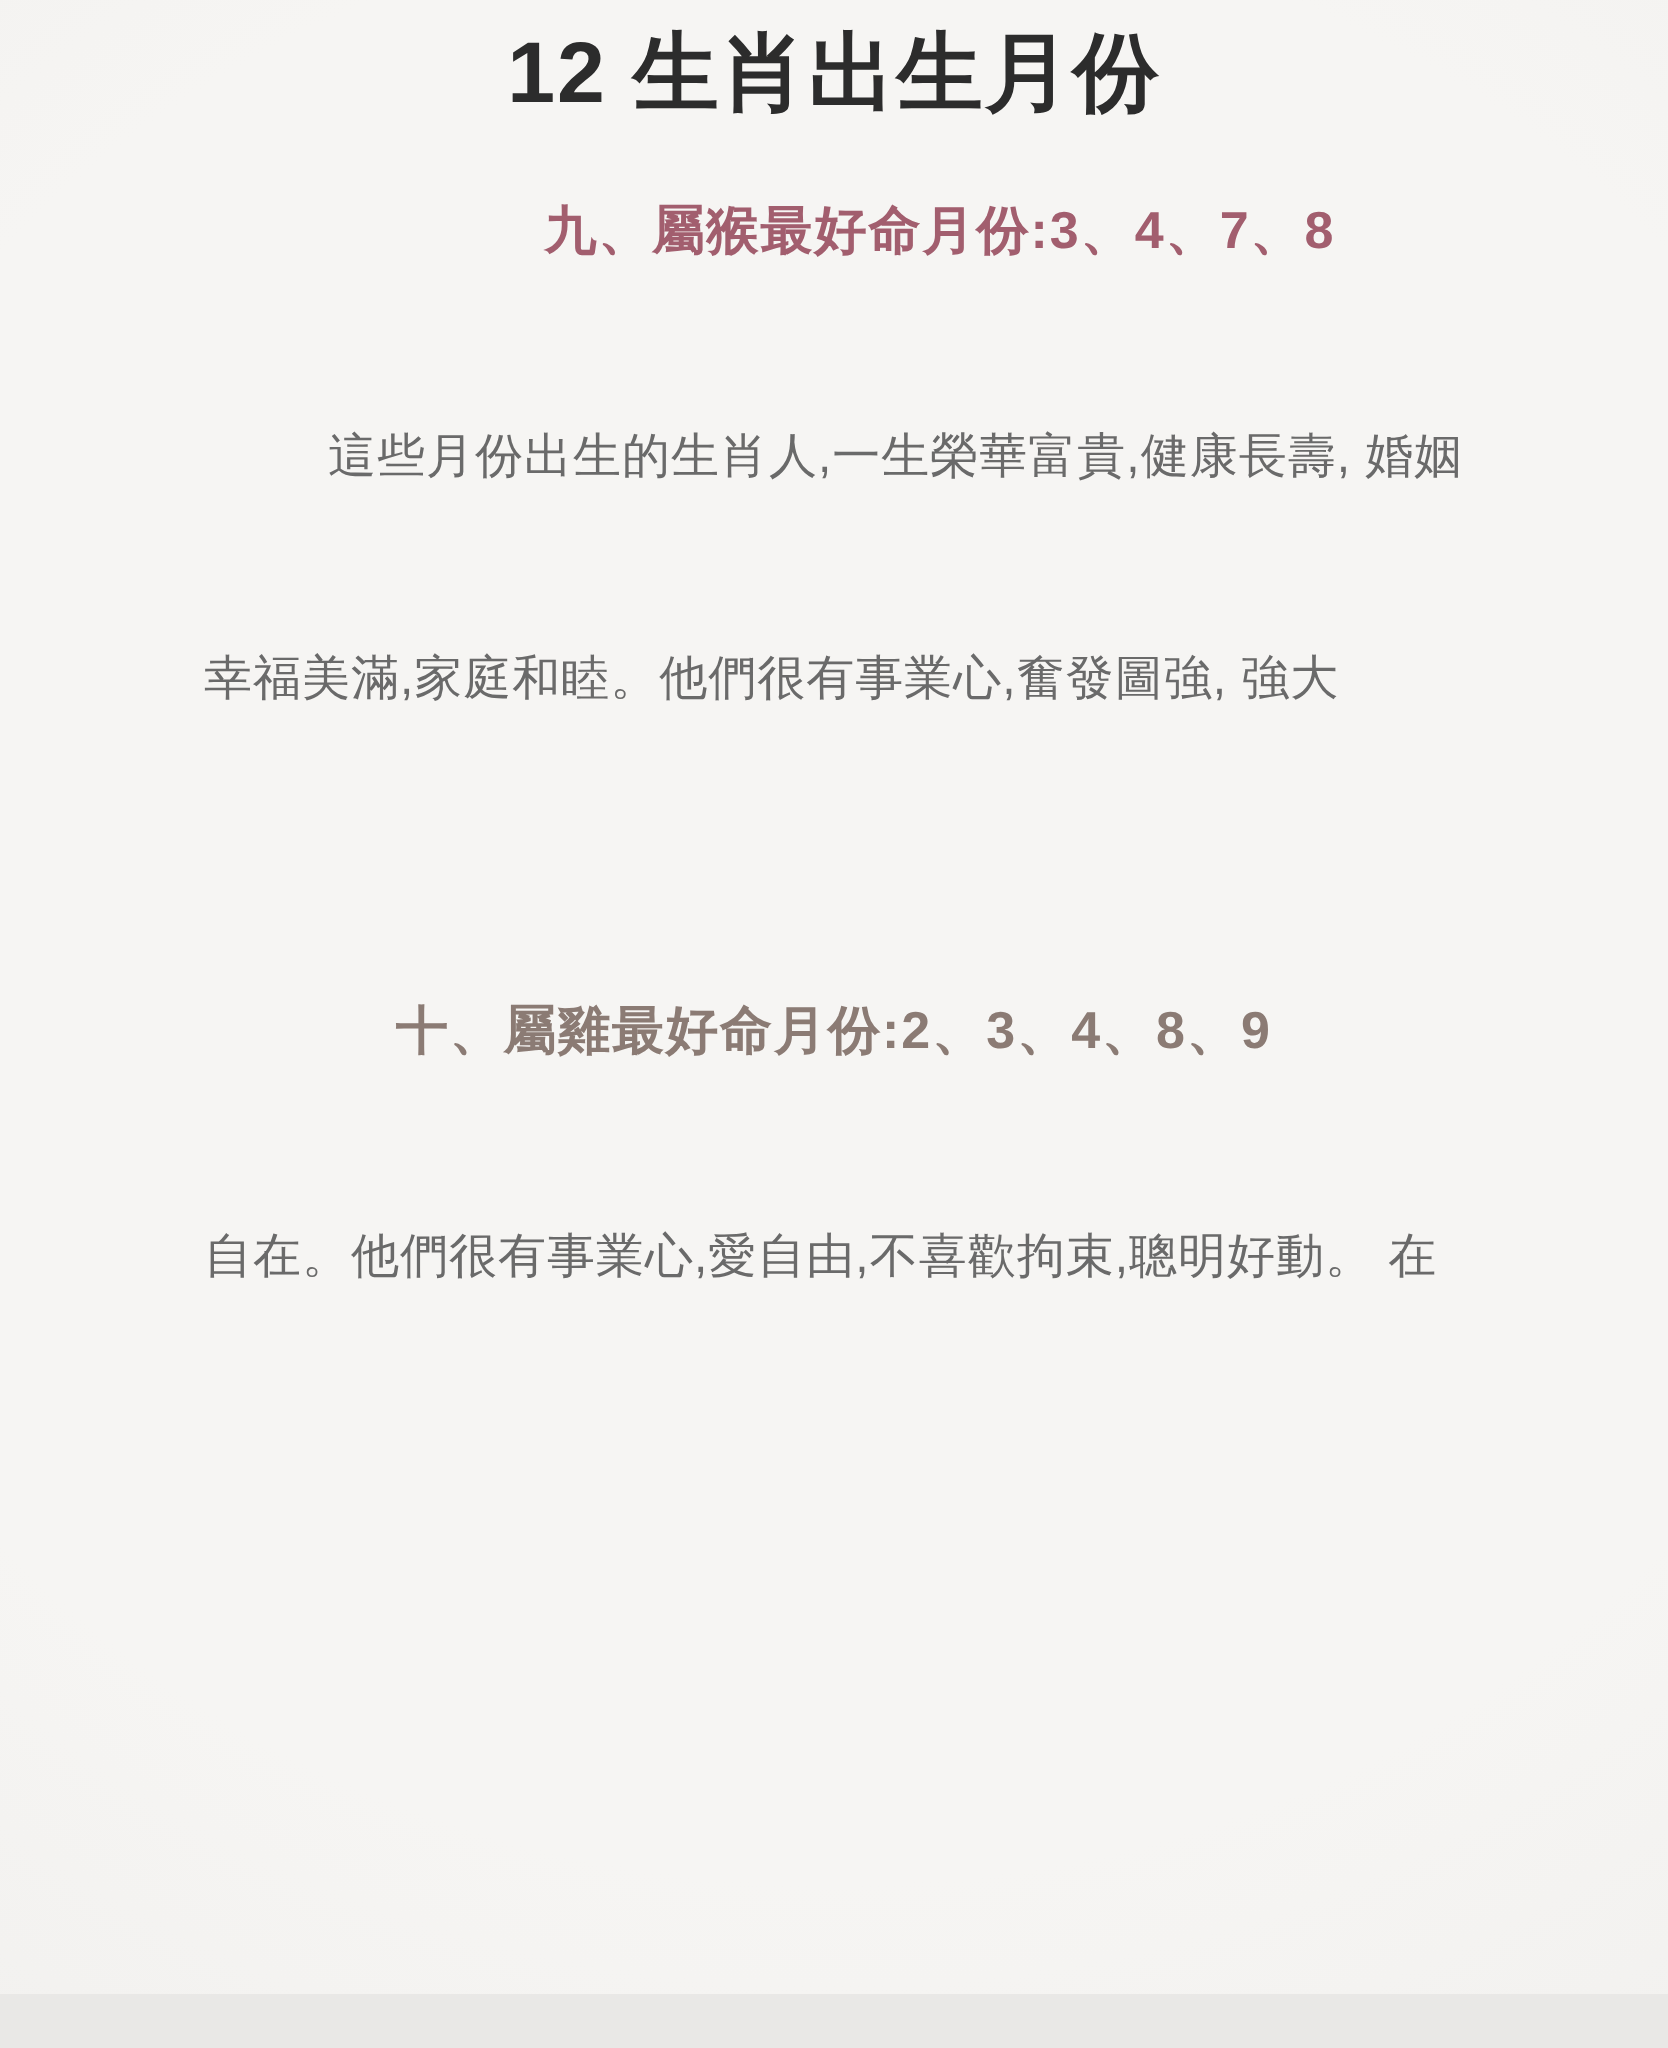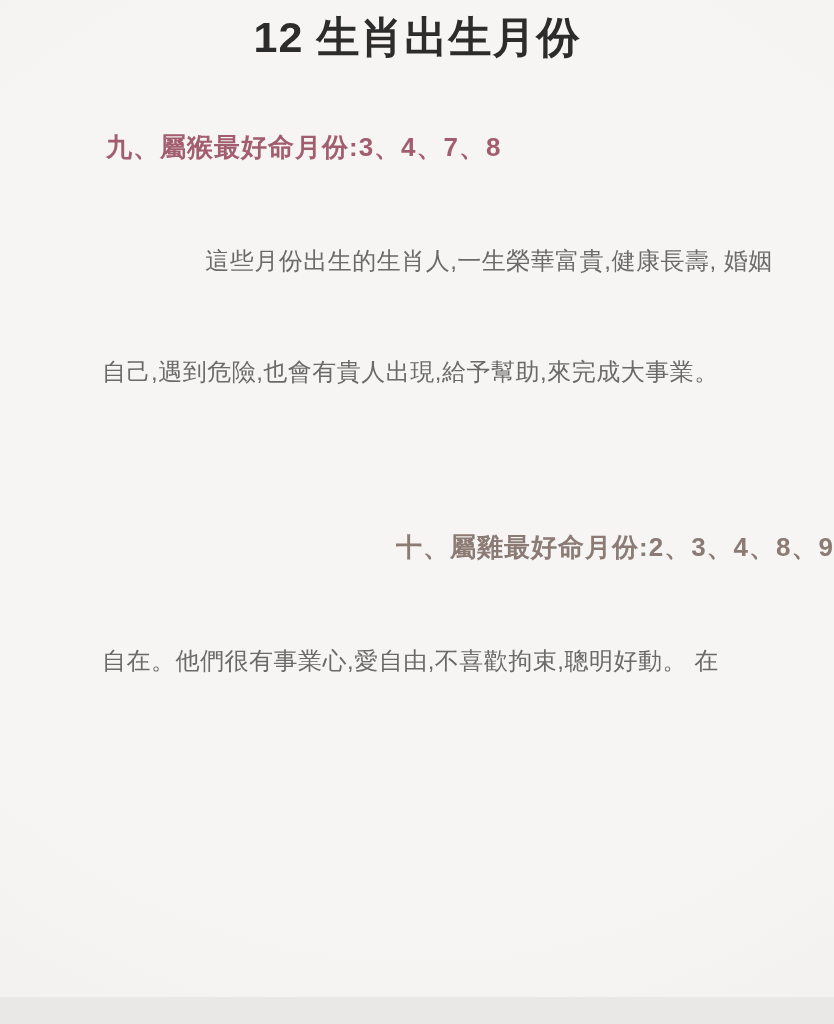--- a/index.html
+++ b/index.html
@@ -29,43 +29,42 @@
   }
   .heading {
     margin: 0;
     font-size: 26px;
     line-height: 34px;
     font-weight: 700;
     letter-spacing: 1px;
     white-space: pre;
   }
   .sec-monkey .heading {
-    margin-top: 68px;
-    text-align: left;
+    margin-top: 36px;
+    text-align: center;
     padding-left: 106px;
     color: var(--heading_monkey, #a25e6e);
   }
   .sec-rooster .heading {
     margin-top: 66px;
-    text-align: right;
+    text-align: center;
     color: var(--heading_rooster, #8b7b74);
   }
   .para {
     padding: 4px 20px 0 102px;
     font-size: 24px;
     line-height: 37px;
     color: var(--body_text, #6a6a6a);
     white-space: pre;
   }
   .para .line {
     letter-spacing: 0.5px;
   }
   .para .line.indent {
     text-indent: 62px;
-    text-align: center;
   }
   .bottom-bar {
     position: absolute;
     top: 1018px;
     left: 48px;
     width: 738px;
     height: 5px;
     background: var(--bottom_bar, #4a4a4a);
     border-top: 1px solid #9a9a9a;
     border-radius: 1px;
@@ -75,21 +74,21 @@
 <body>
 
 <div class="page">
 
   <h1 class="title">12 生肖出生月份</h1>
 
   <section class="sec-monkey">
     <h2 class="heading">九、屬猴最好命月份:3、4、7、8</h2>
     <div class="para">
       <div class="line indent">這些月份出生的生肖人,一生榮華富貴,健康長壽, 婚姻</div>
-      <div class="line">自己,遇到危險,也會有貴人出現,給予幫助,來完成大事業。</div>
+      <div class="line">幸福美滿,家庭和睦。他們很有事業心,奮發圖強, 強大</div>
     </div>
   </section>
 
   <section class="sec-rooster">
     <h2 class="heading">十、屬雞最好命月份:2、3、4、8、9</h2>
     <div class="para">
       <div class="line">自在。他們很有事業心,愛自由,不喜歡拘束,聰明好動。 在</div>
       
     </div>
   </section>

